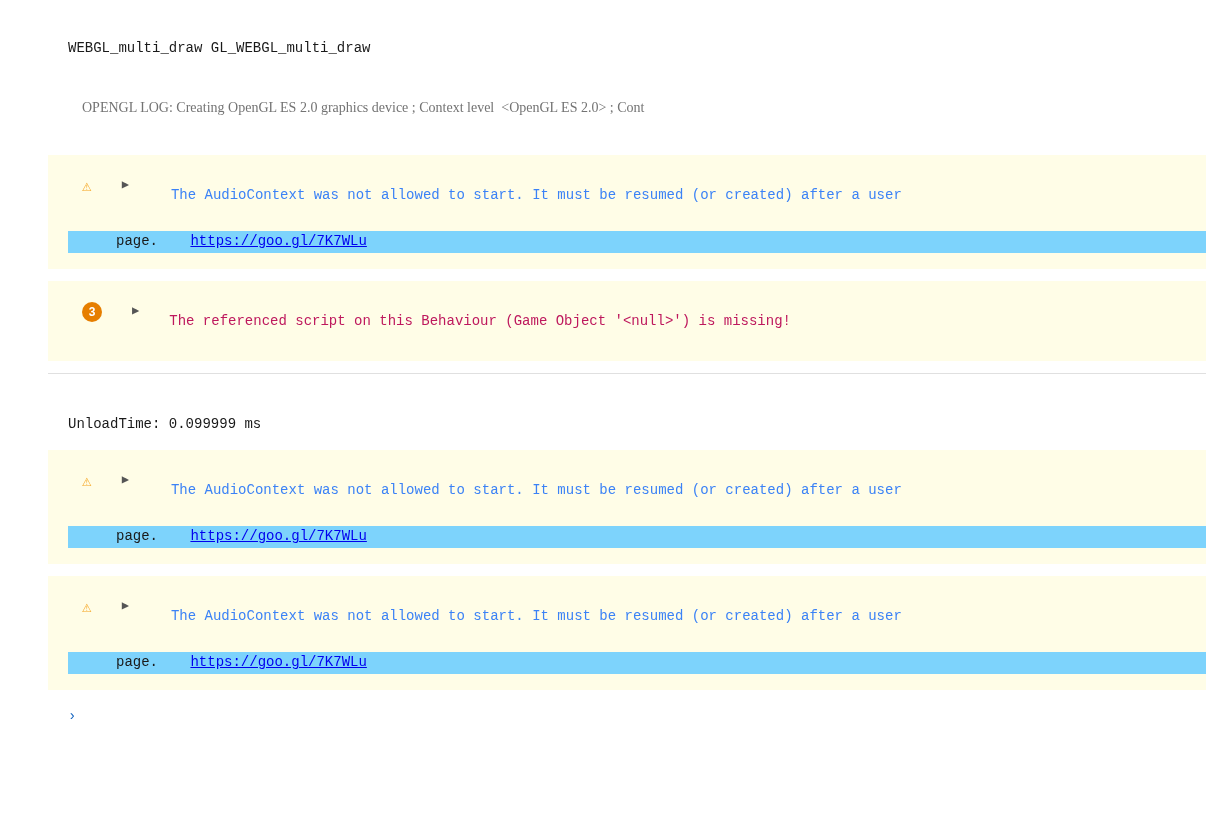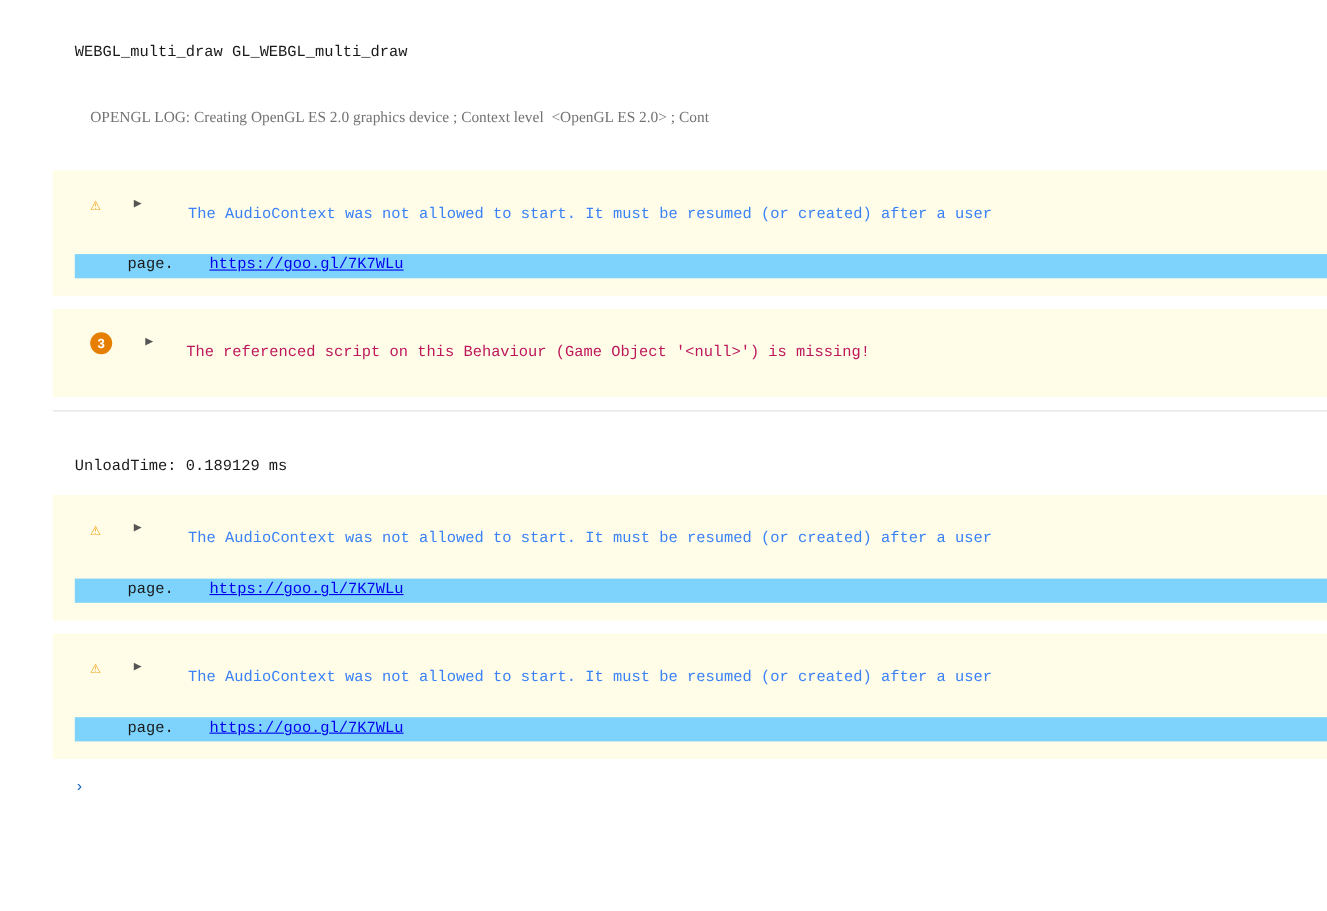--- a/index.html
+++ b/index.html
@@ -172,21 +172,21 @@
     <div class="error-block-inner">
       <span class="error-icon-circle">3</span>
       <span class="expand-arrow">▶</span>
       <span class="error-text">The referenced script on this Behaviour (Game Object '&lt;null&gt;') is missing!</span>
     </div>
   </div>
 
   <div class="divider-line">&nbsp;</div>
 
   <div class="unload-line">
-    <span>UnloadTime: 0.189129 ms</span>
+    <span>UnloadTime: 0.099999 ms</span>
   </div>
 
   <div class="warning-block">
     <div class="warning-row">
       <span class="warning-icon">⚠</span>
       <span class="expand-arrow">▶</span>
       <span class="message-content">
         <span>The AudioContext was not allowed to start. It must be resumed (or created) after a user</span>
       </span>
     </div>

